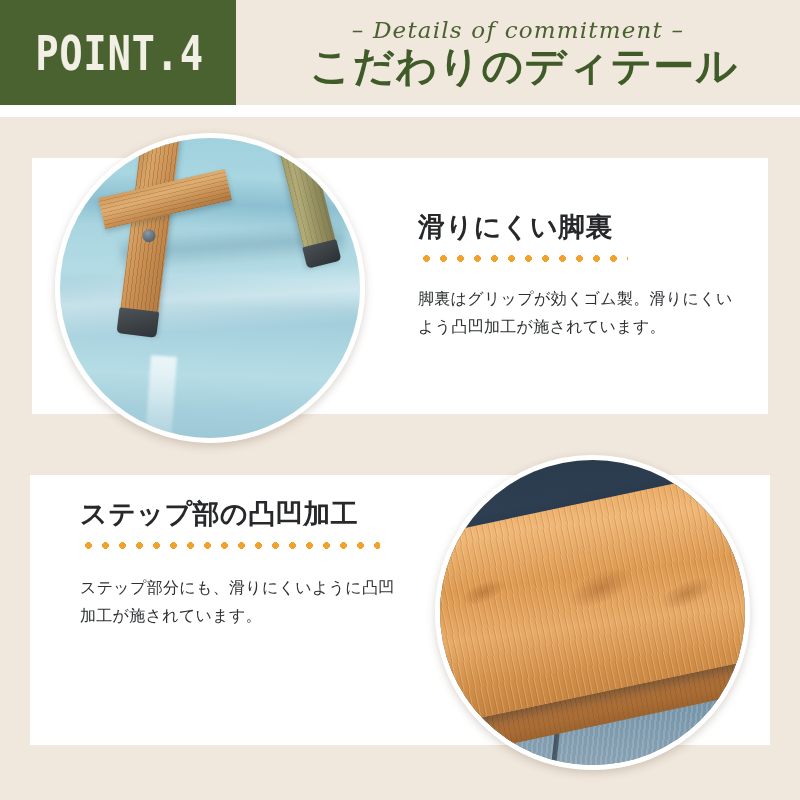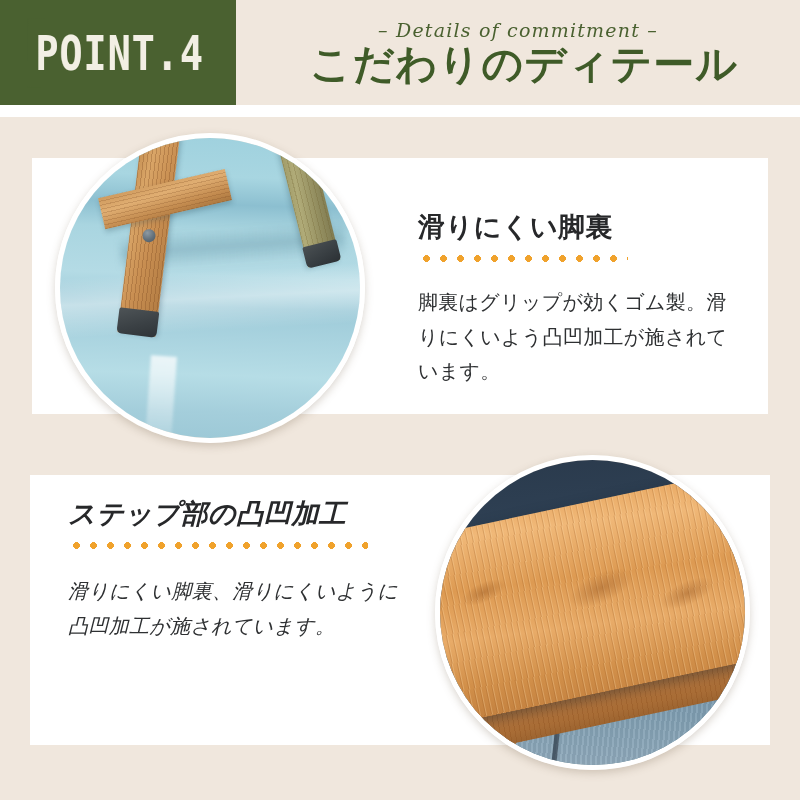--- a/index.html
+++ b/index.html
@@ -69,21 +69,21 @@
     left:236px; top:0;
     width:564px; height:105px;
     display:flex;
     flex-direction:column;
     align-items:center;
     justify-content:center;
   }
   .eyebrow {
     font-family:"DejaVu Serif","Liberation Serif",serif;
     font-style:italic;
-    font-size:19px;
+    font-size:23px;
     letter-spacing:1.2px;
     color:#4a6130;
     margin-bottom:2px;
     white-space:nowrap;
   }
   .main-title {
     font-size:41px;
     font-weight:bold;
     letter-spacing:1px;
     color:#3f5b28;
@@ -249,21 +249,21 @@
   .step-leg {
     position:absolute;
     left:12%; top:76%; width:12%; height:22%;
     background:linear-gradient(100deg,#c68a4e 0%,#a9723c 100%);
     transform:rotate(-6deg);
   }
 
   
   .panel { position:absolute; }
   #panel-1 { left:418px; top:178px; width:320px;margin-top:33px; }
-  #panel-2 { left:68px;  top:498px; width:330px;font-style:italic; }
+  #panel-2 { left:80px;  top:498px; width:330px; }
 
   .panel-heading {
     font-size:27px;
     font-weight:bold;
     color:#27282a;
     letter-spacing:0.5px;
     line-height:1.2;
     white-space:nowrap;
   }
   .dotted-rule {
@@ -272,21 +272,21 @@
     background-image:radial-gradient(circle, #f0a22c 0 3.2px, rgba(0,0,0,0) 3.6px);
     background-size:17px 9px;
     background-repeat:repeat-x;
     background-position:left center;
   }
   #rule-1 { width:210px; }
   #rule-2 { width:300px; }
 
   .panel-body {
     margin-top:22px;
-    font-size:20px;
+    font-size:16px;
     line-height:1.72;
     color:#2e3032;
     letter-spacing:0.3px;
   }
   #body-2 { margin-top:24px; }
 </style>
 </head>
 <body>
 
 <div class="header">
@@ -343,14 +343,14 @@
       <span class="grain-knot" id="knot-1"></span>
       <span class="grain-knot" id="knot-2"></span>
       <span class="grain-knot" id="knot-3"></span>
     </div>
   </div>
 </div>
 
 <div class="panel" id="panel-2">
   <h2 class="panel-heading">ステップ部の凸凹加工</h2>
   <div class="dotted-rule" id="rule-2"></div>
-  <p class="panel-body" id="body-2">滑りにくい脚裏、滑りにくいように凸凹加工が施されています。</p>
+  <p class="panel-body" id="body-2">ステップ部分にも、滑りにくいように凸凹加工が施されています。</p>
 </div>
 
 </body></html>

